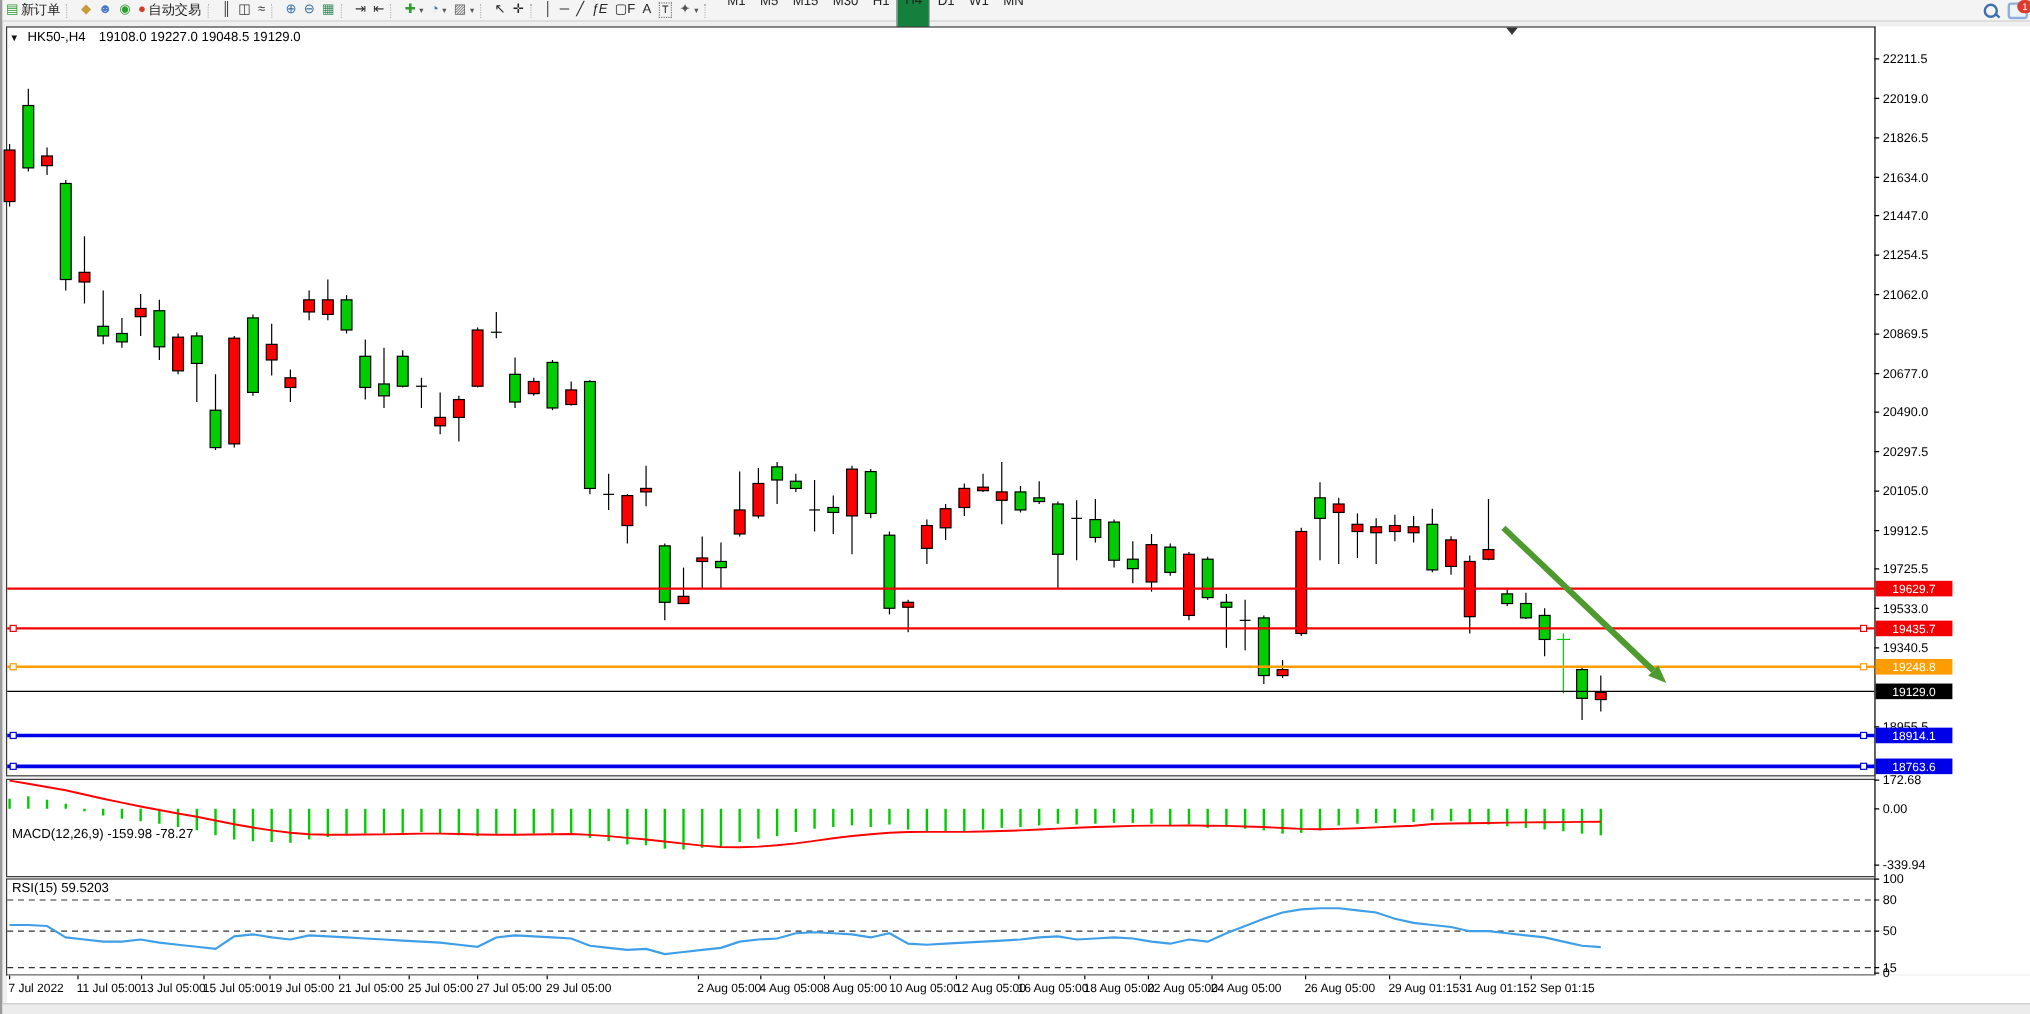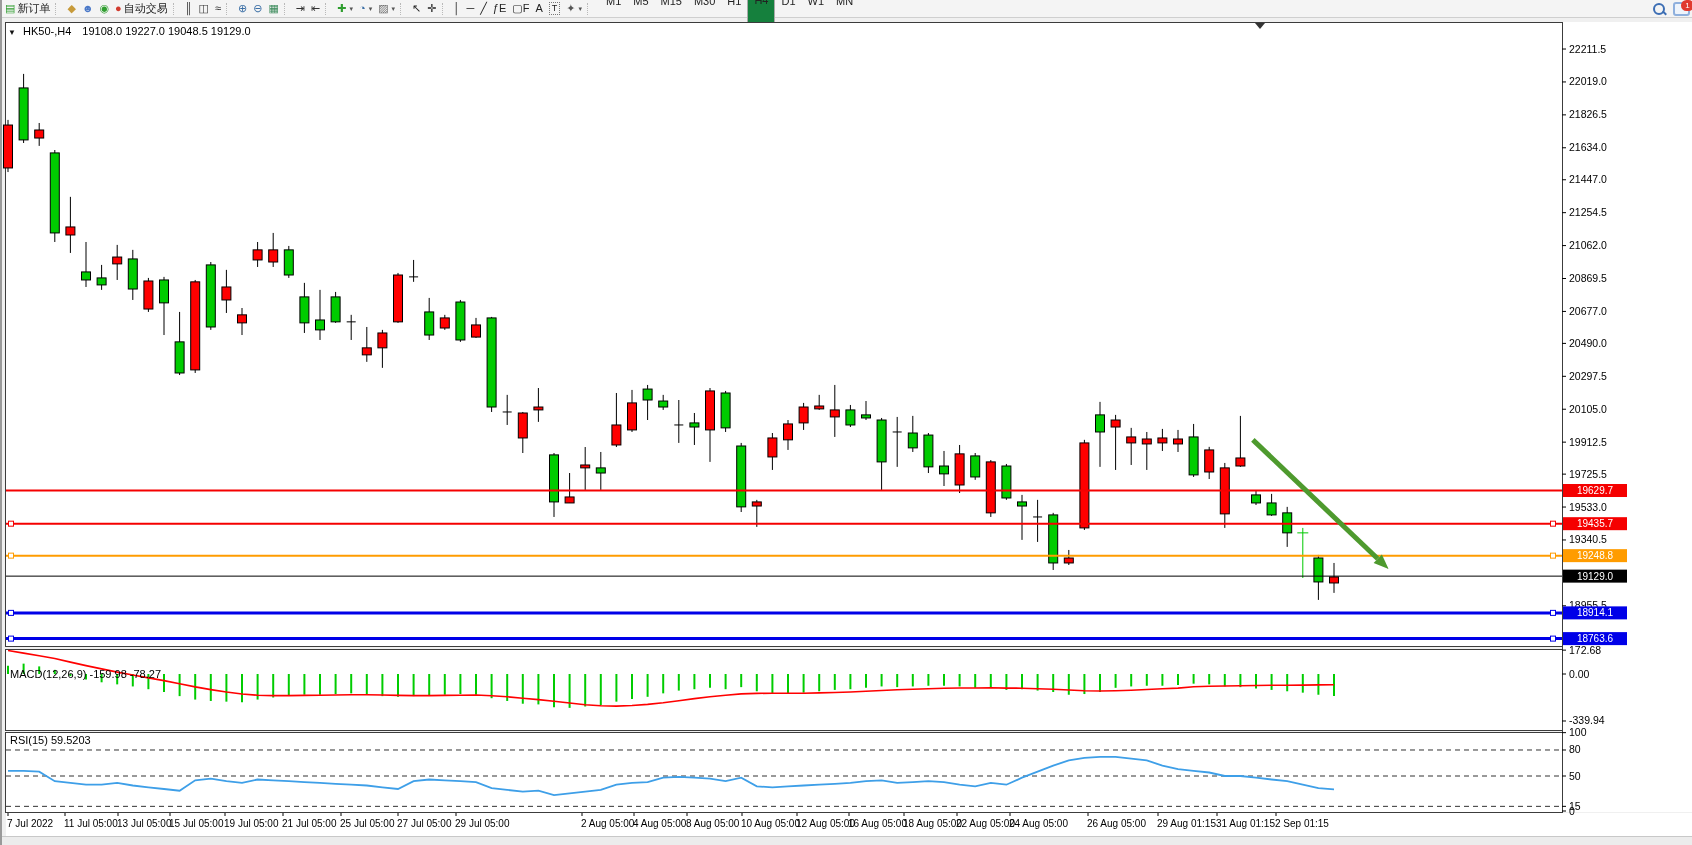--- a/index.html
+++ b/index.html
@@ -122,21 +122,21 @@
           <span class="tb-btn">
             <span class="glyph" style="color: rgb(34, 34, 34);">│</span>
           </span>
           <span class="tb-btn">
             <span class="glyph" style="color: rgb(34, 34, 34);">─</span>
           </span>
           <span class="tb-btn">
             <span class="glyph" style="color: rgb(34, 34, 34);">╱</span>
           </span>
           <span class="tb-btn">
-            <span class="glyph" style="color: rgb(34, 34, 34);">ƒE</span>
+            <span class="glyph" style="color: rgb(34, 34, 34); font-style: italic;">ƒE</span>
           </span>
           <span class="tb-btn">
             <span class="glyph" style="color: rgb(34, 34, 34);">▢F</span>
           </span>
           <span class="tb-btn">
             <span class="glyph" style="color: rgb(34, 34, 34);">A</span>
           </span>
           <span class="tb-btn boxed">
             <span class="glyph" style="color: rgb(34, 34, 34);">T</span>
           </span>
@@ -749,17 +749,17 @@
         <line x1="1250.8799999999999" y1="422.84268125854993" x2="1375.738643376625" y2="541.772071564929" stroke="#4e9a2e" stroke-width="5"></line>
         <polygon points="1386.6,552.1176470588235 1371.6004131790673,546.1166142142789 1379.8768735741828,537.427528915579" fill="#4e9a2e"></polygon>
         </g>
         <polygon points="1253,6 1263,6 1258,12" fill="#333"></polygon>
       </svg>
     <div class="ovl" id="symline">
       <span class="tri">▼</span>
       <span>HK50-,H4</span>
       <span style="margin-left:8px;margin-top:16px;">19108.0 19227.0 19048.5 19129.0</span>
     </div>
-    <div class="ovl" id="macdline" style="left: 8px; top: 651px;">MACD(12,26,9) -159.98 -78.27</div>
+    <div class="ovl" id="macdline" style="left: 8px; top: 672px;">MACD(12,26,9) -159.98 -78.27</div>
     <div class="ovl" id="rsiline" style="left: 8px; top: 717px;">RSI(15) 59.5203</div>
   </div>
   <div id="bottombar"></div>
 </div>
 
 </body></html>

